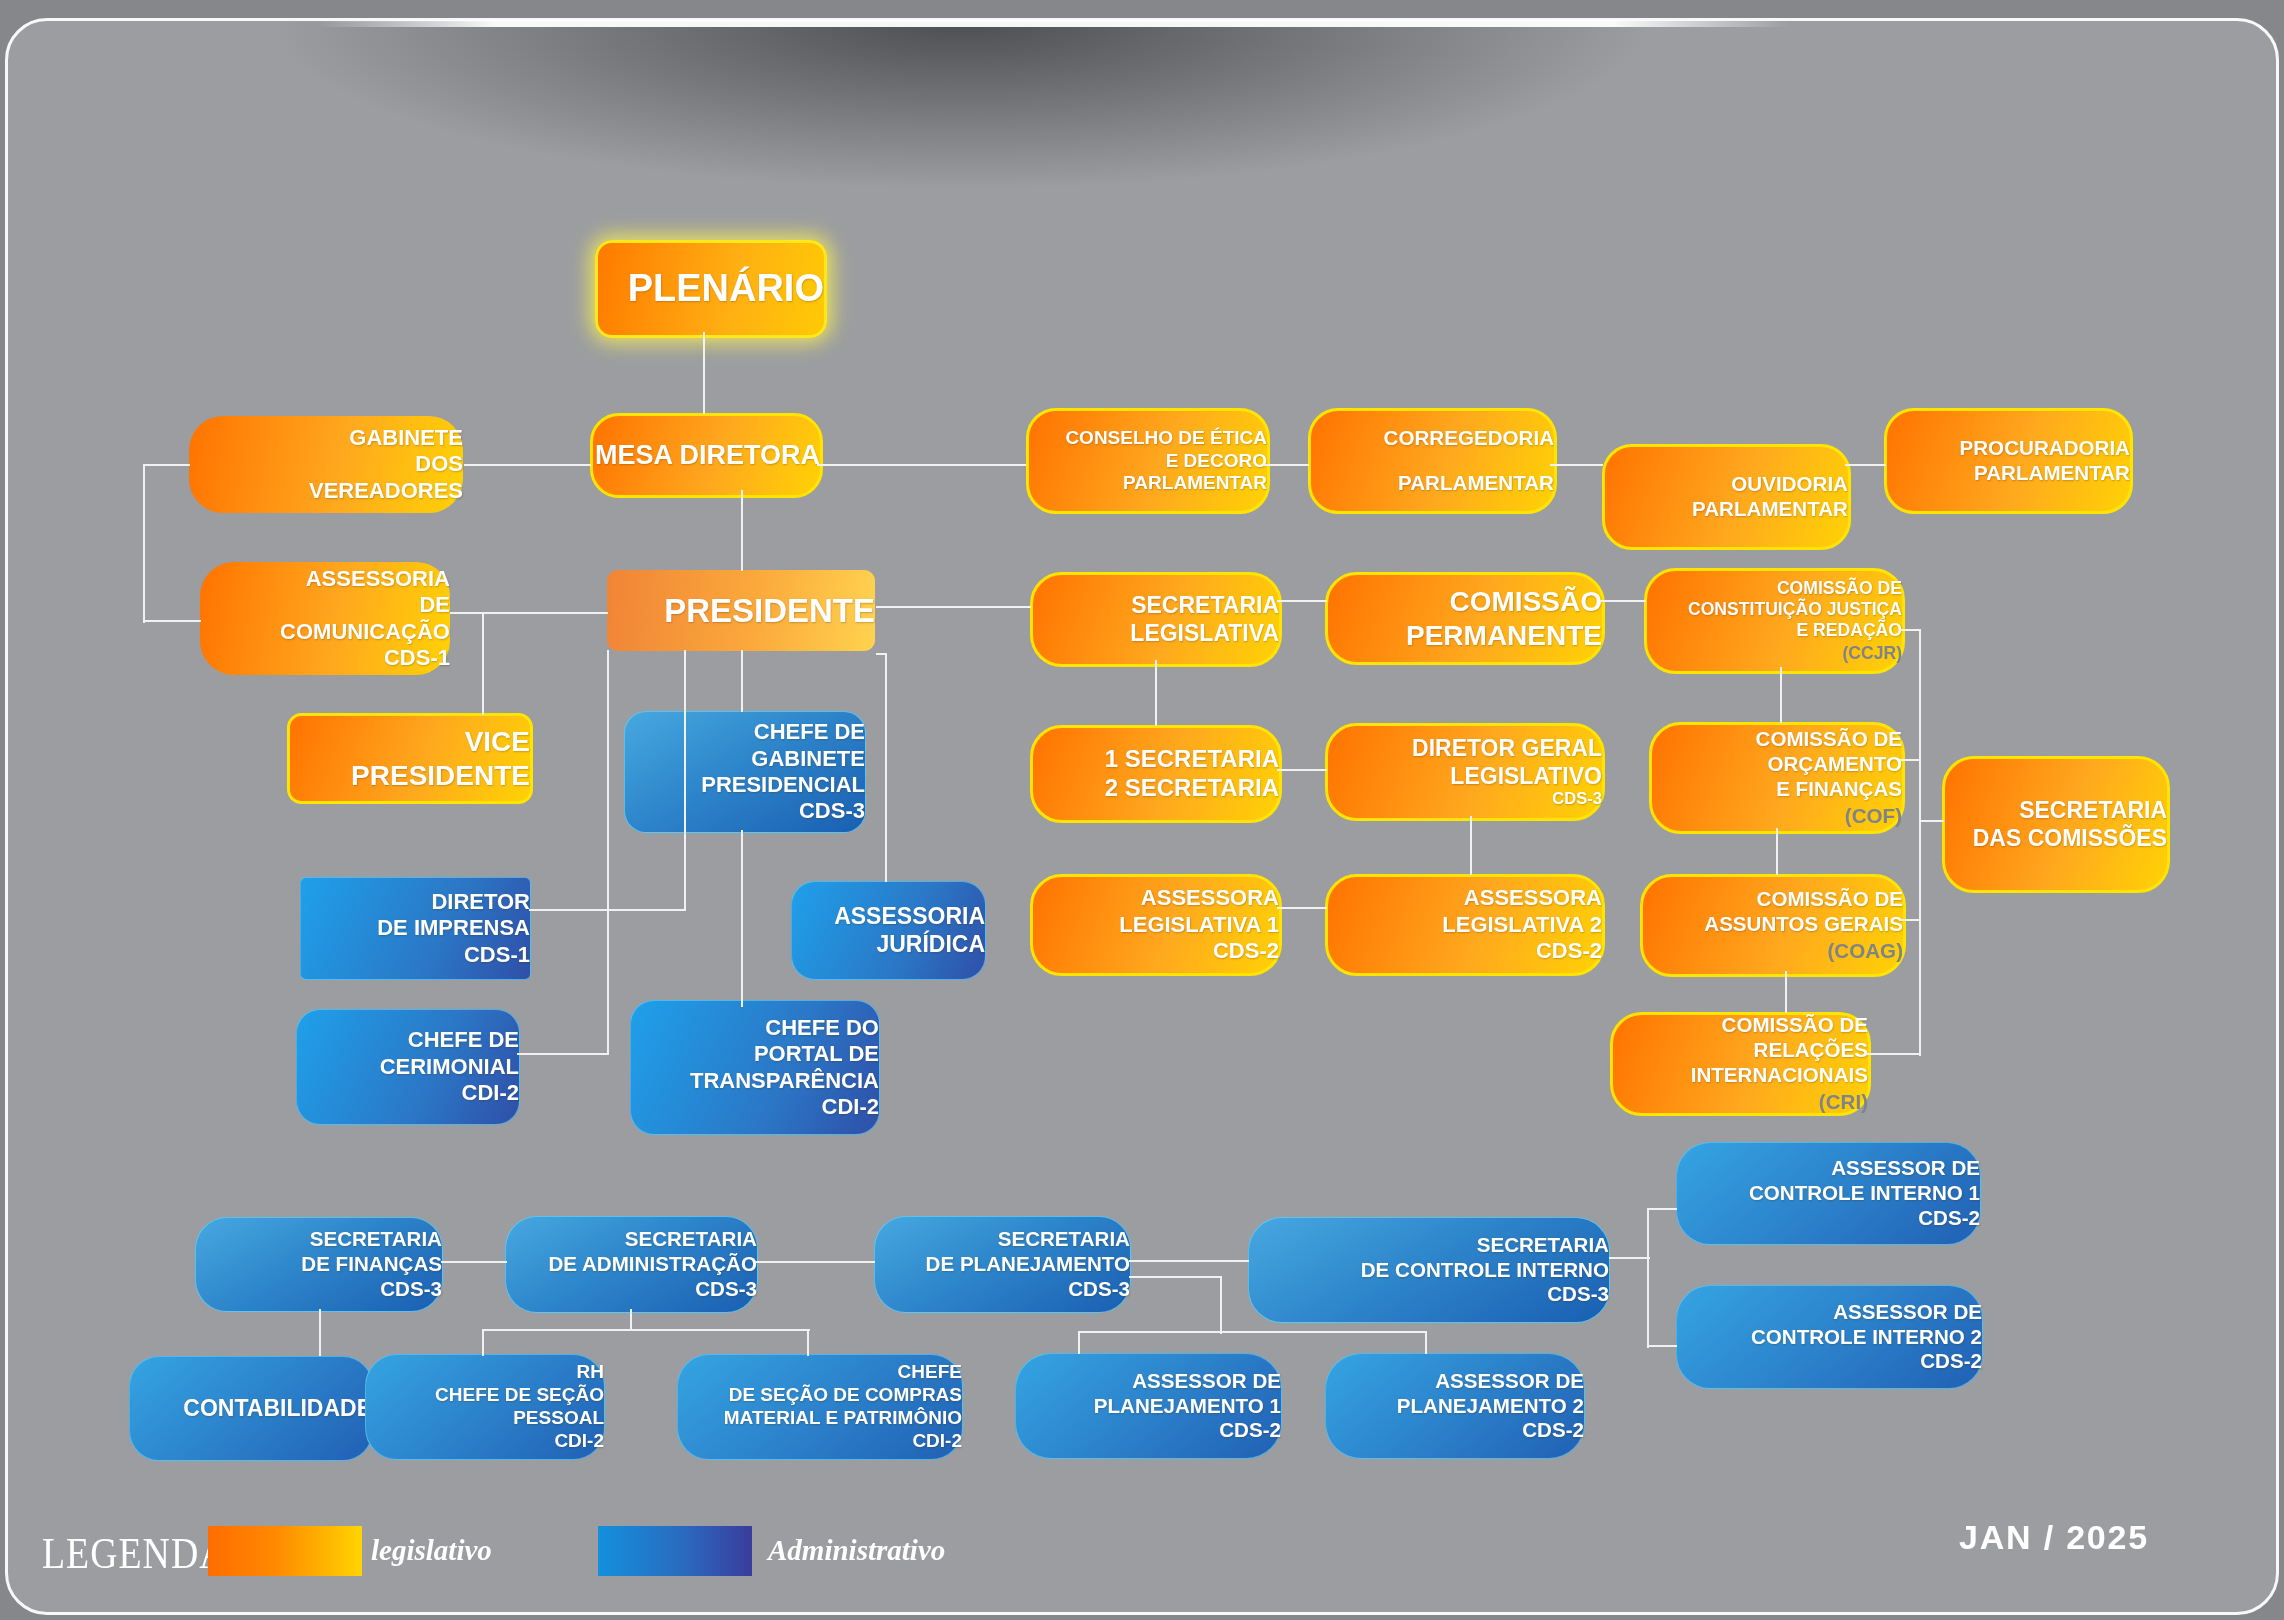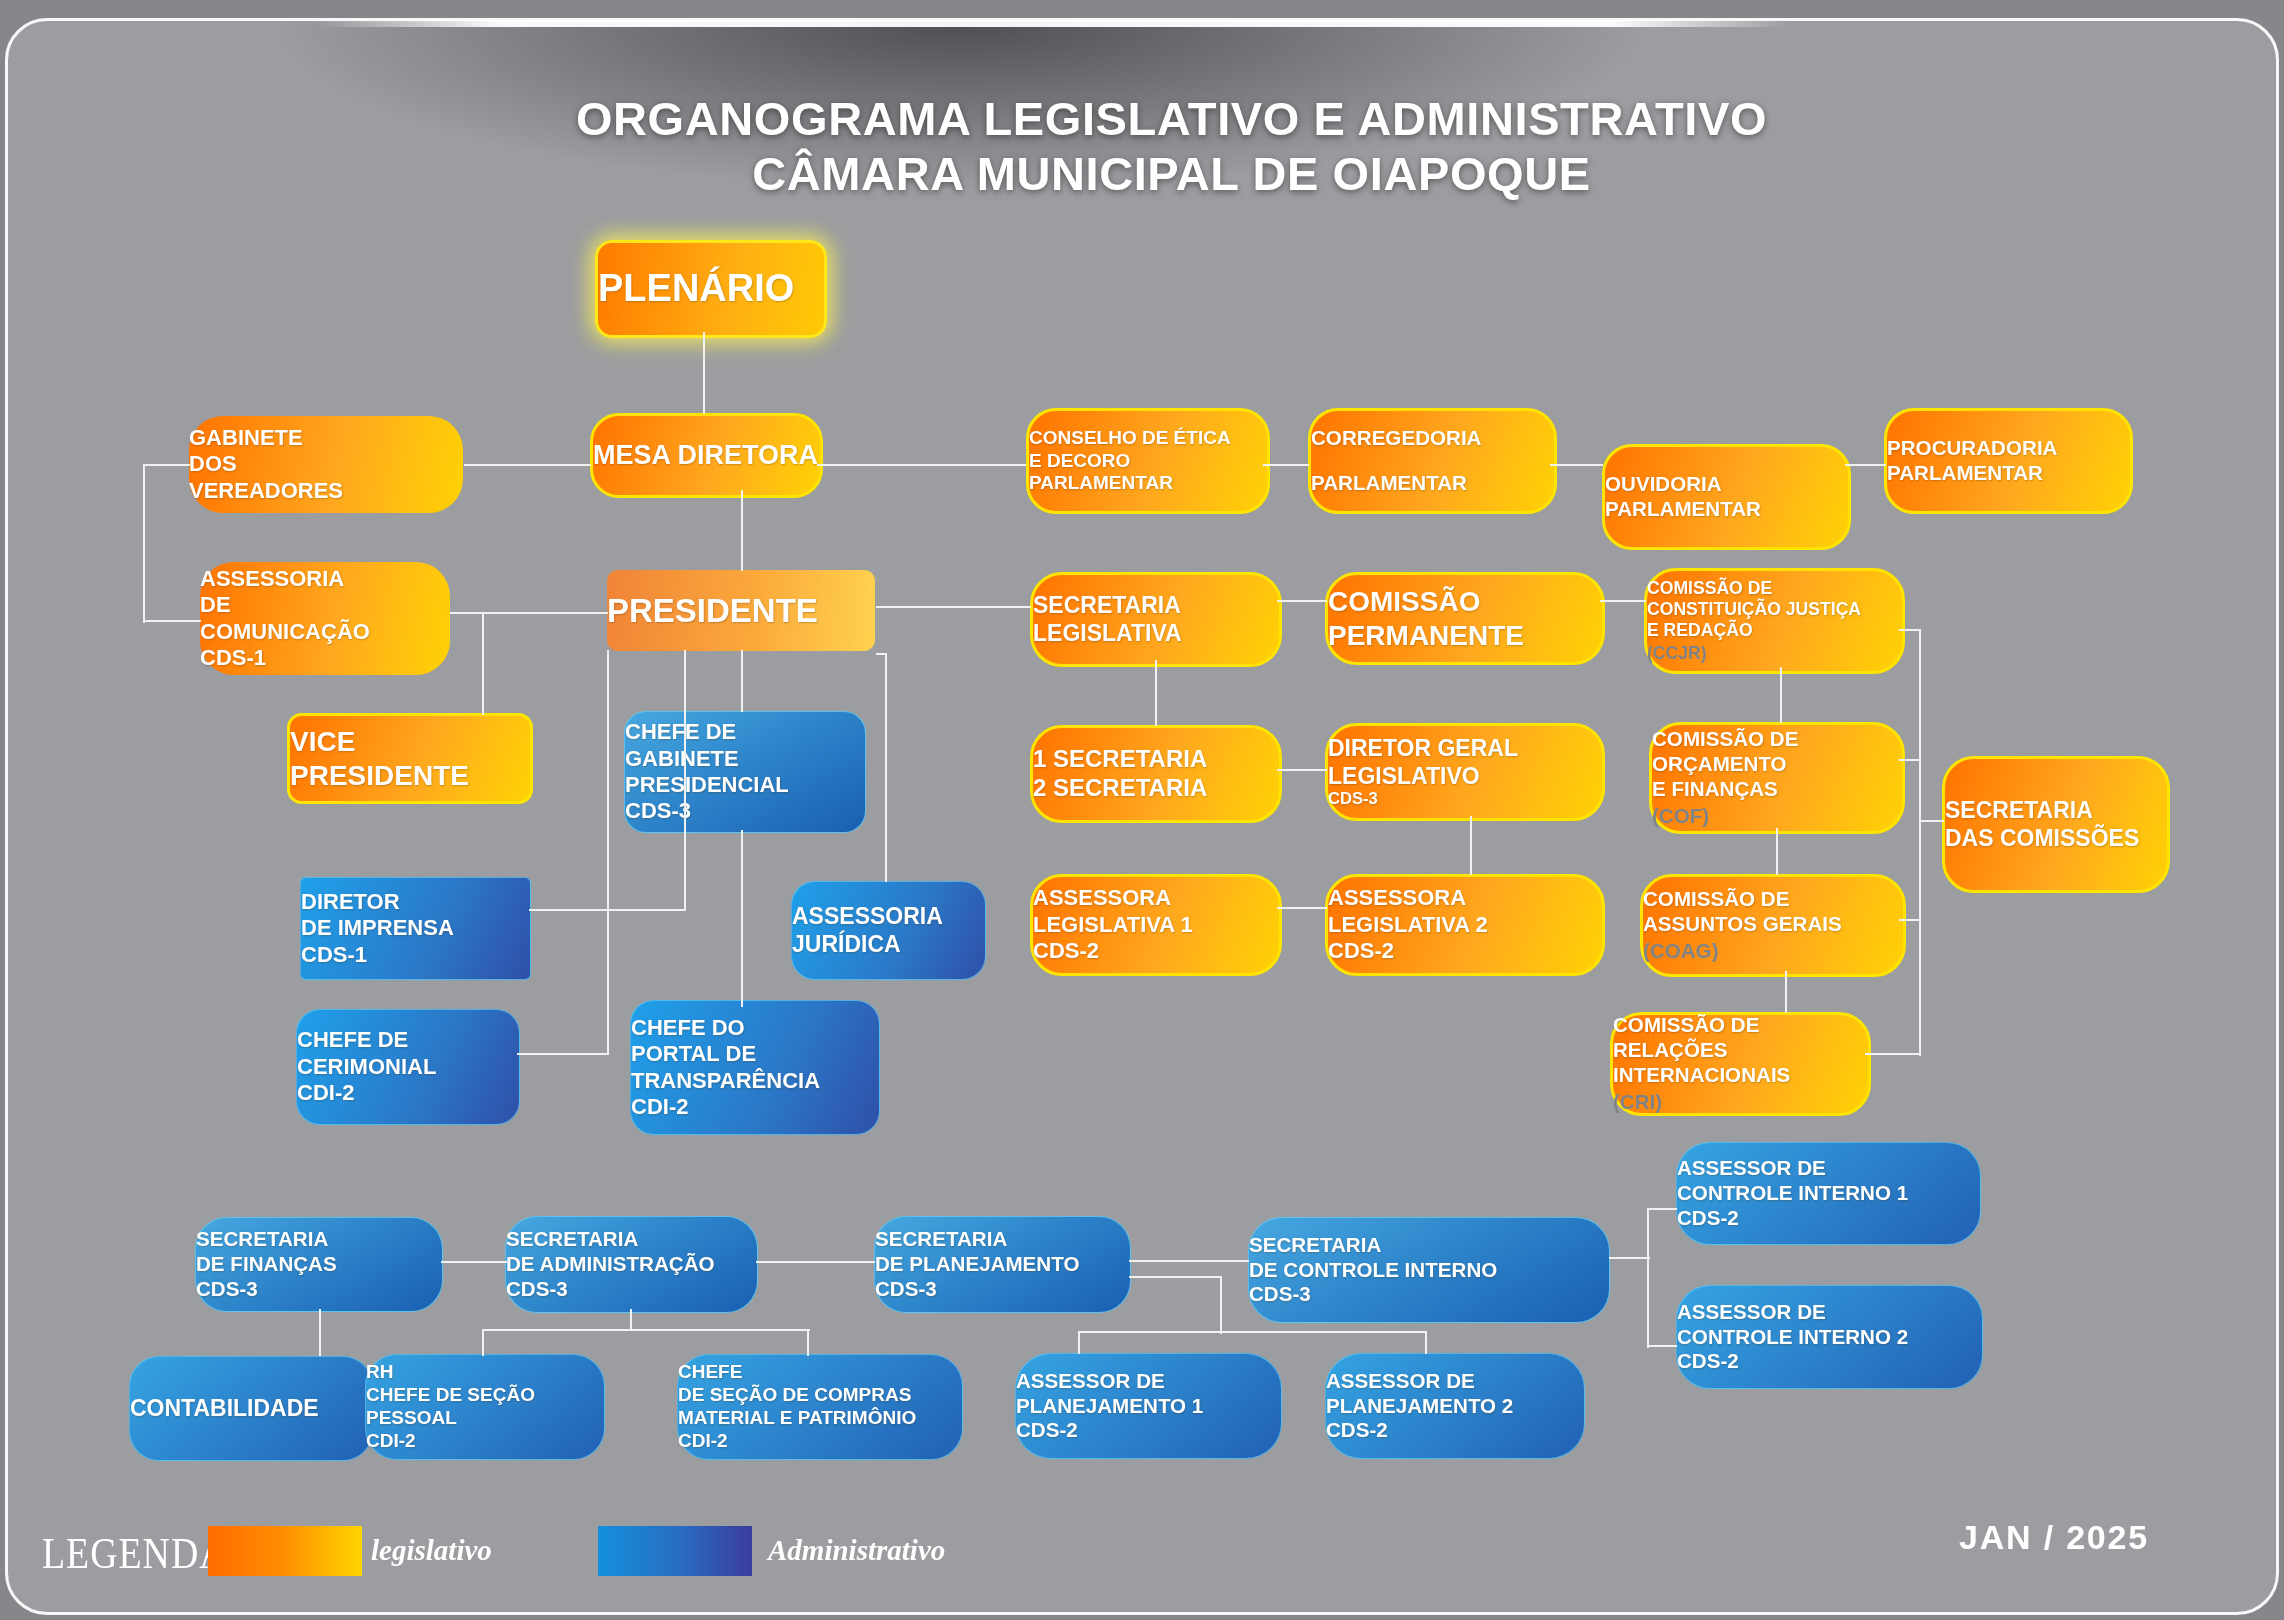--- a/index.html
+++ b/index.html
@@ -8,21 +8,21 @@
          border:3px solid #f8f8f8;border-radius:42px;}
   .top-shade{position:absolute;left:8.5px;top:22px;width:2267px;height:188px;
          border-radius:40px 40px 0 0;pointer-events:none;
          background:radial-gradient(ellipse 46% 135% at 42% 0%, rgba(22,22,26,.58), rgba(22,22,26,0) 66%);}
   .top-gloss{position:absolute;left:316px;top:20px;width:1475px;height:6.7px;
          background:linear-gradient(90deg,transparent,rgba(255,255,255,.95) 12%,rgba(255,255,255,.95) 88%,transparent);
          filter:blur(0.6px);}
   .title{position:absolute;left:516px;top:91px;width:1311px;text-align:center;color:#fff;
          font-weight:bold;font-size:47px;line-height:1.18;letter-spacing:0.6px;
          text-shadow:0 1.8px 6px rgba(30,30,30,.55);}
-  .node{position:absolute;display:flex;flex-direction:column;align-items:flex-start;justify-content:center;
+  .node{position:absolute;display:flex;flex-direction:column;align-items:flex-end;justify-content:center;
         color:#fff;font-weight:bold;text-align:center;line-height:1.2;
         text-shadow:0.6px 1.2px 1.8px rgba(70,50,10,.30);}
   .leg-plain{background:linear-gradient(100deg,#FF7300,#FFA81E 55%,#FFD205);}
   .leg-b{background:linear-gradient(110deg,#FF7300,#FFA81E 55%,#FFD205);border:3px solid #FFE400;}
   .glow{background:linear-gradient(100deg,#FF7A00,#FFB012 60%,#FFC905);border:3px solid #FFE81A;
         box-shadow:0 0 20.6px 4.9px rgba(255,242,80,.8);}
   .pres{background:linear-gradient(95deg,#F08437,#FBA93B 55%,#FFD24F);}
   .adm1{background:linear-gradient(150deg,#47A8E0 0%,#2E86CB 45%,#1A5FB2 100%);border:1.8px solid rgba(100,205,245,.85);}
   .adm2{background:linear-gradient(115deg,#1FA0EA 0%,#2B77C6 60%,#2F4FA8 100%);border:1.8px solid rgba(100,205,245,.7);}
   .adm3{background:linear-gradient(140deg,#35A4E2 0%,#2B7FC9 55%,#2160B4 100%);border:1.8px solid rgba(100,205,245,.7);}
@@ -37,24 +37,20 @@
   .date{position:absolute;left:1959px;top:1518px;color:#ffffff;font-weight:bold;font-size:34px;letter-spacing:1.8px;}
 </style>
 </head>
 <body>
 
 <div id="canvas">
   <div class="frame"></div>
   <div class="top-shade"></div>
   <div class="top-gloss"></div>
 
-  <div class="title">
-    <div>ORGANOGRAMA LEGISLATIVO E ADMINISTRATIVO</div>
-    <div>CÂMARA MUNICIPAL DE OIAPOQUE</div>
-  </div>
 
   <div id="nodes-layer">
       <div class="node glow" style="left: 595px; top: 240px; width: 226px; height: 92px; font-size: 38px; border-radius: 17px;">
         <span>PLENÁRIO</span>
       </div>
       <div class="node leg-b" style="left: 590px; top: 413px; width: 227px; height: 79px; font-size: 27px; border-radius: 29px;">
         <span>MESA DIRETORA</span>
       </div>
       <div class="node leg-plain" style="left: 189px; top: 416px; width: 274px; height: 97px; font-size: 22px; border-radius: 34px;">
         <span>GABINETE</span>

